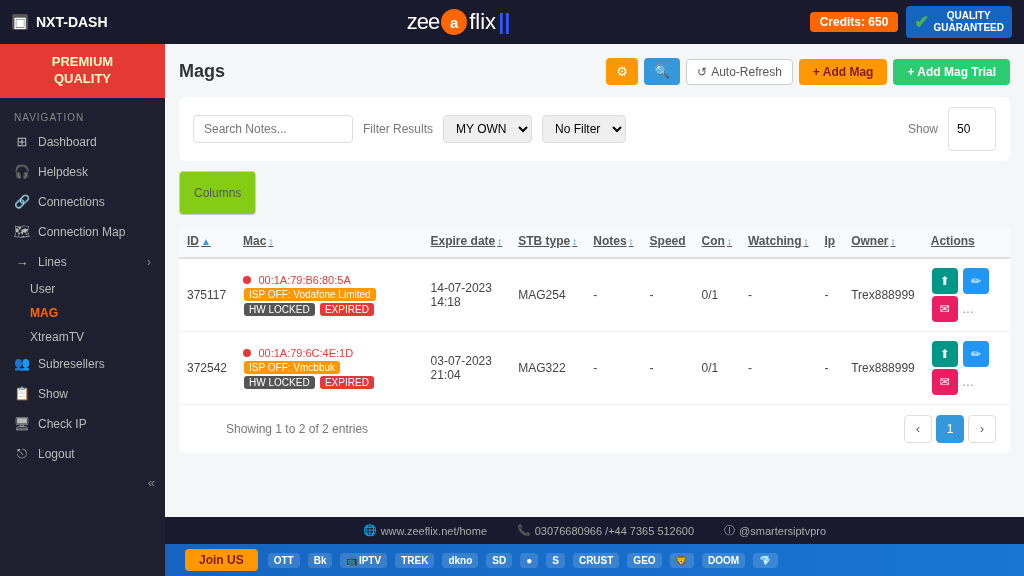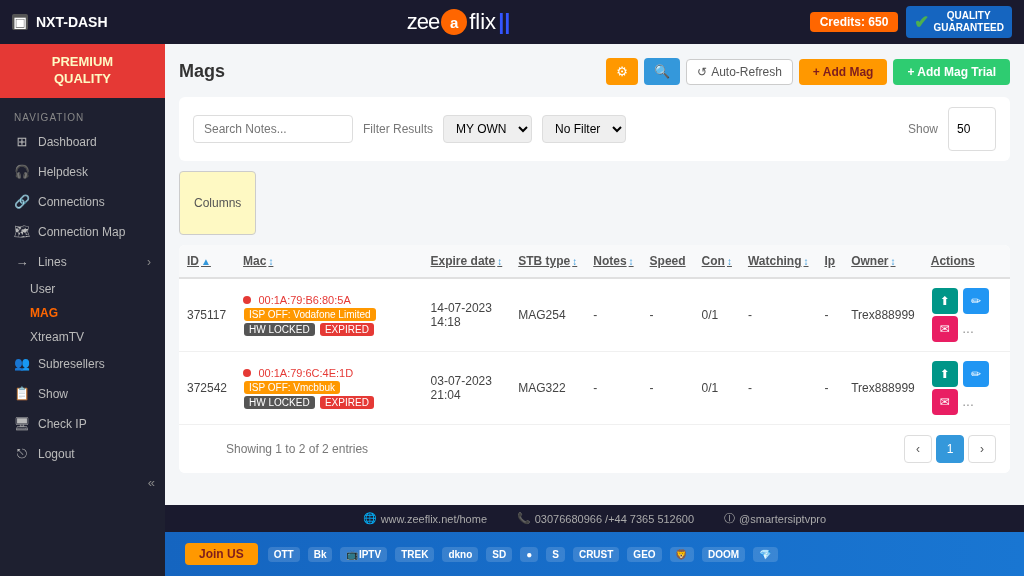--- a/index.html
+++ b/index.html
@@ -43,21 +43,21 @@
     .btn-add-mag { background: #ff9800; color: #7f1d1d; border: none; border-radius: 4px; padding: 6px 14px; cursor: pointer; font-size: 12px; font-weight: bold; }
     .btn-add-trial { background: #2ecc71; color: white; border: none; border-radius: 4px; padding: 6px 14px; cursor: pointer; font-size: 12px; font-weight: bold; }
 
     
     .filter-bar { background: white; border-radius: 6px; padding: 10px 14px; margin-bottom: 10px; display: flex; align-items: center; gap: 10px; flex-wrap: wrap; }
     .filter-bar input { border: 1px solid #ddd; border-radius: 4px; padding: 6px 10px; font-size: 12px; width: 160px; }
     .filter-bar .filter-label { color: #777; font-size: 12px; }
     .filter-bar select { border: 1px solid #ddd; border-radius: 4px; padding: 5px 8px; font-size: 12px; }
     .filter-bar .show-label { color: #777; font-size: 12px; margin-left: auto; }
     .filter-bar .show-input { border: 1px solid #ddd; border-radius: 4px; padding: 14px 8px; font-size: 12px; width: 48px; }
-    .btn-columns { background: #fef9c3; border: 1px solid #ccc; color: #555; border-radius: 4px; padding: 24px 14px; cursor: pointer; font-size: 12px; margin-bottom: 10px; }
+    .btn-columns { background: #84cc16; border: 1px solid #ccc; color: #555; border-radius: 4px; padding: 14px 14px; cursor: pointer; font-size: 12px; margin-bottom: 10px; }
 
     
     .table-wrapper { background: white; border-radius: 6px; overflow: hidden; }
     table { width: 100%; border-collapse: collapse; font-size: 12px; }
     thead tr { background: #f8f9fa; border-bottom: 2px solid #e0e0e0; }
     thead th { padding: 9px 8px; text-align: left; color: #555; font-weight: 600; font-size: 12px; white-space: nowrap; text-decoration: underline; }
     tbody tr { border-bottom: 1px solid #f0f0f0; }
     tbody td { padding: 8px 8px; vertical-align: middle; color: #444; }
     .sort-arrow { color: #3498db; font-size: 10px; margin-left: 2px; }
     .status-dot { display: inline-block; width: 8px; height: 8px; border-radius: 50%; margin-right: 4px; }
@@ -74,21 +74,21 @@
     .action-dots { color: #999; cursor: pointer; font-size: 14px; }
     .table-footer { display: flex; align-items: center; justify-content: space-between; padding: 10px 14px; background: white; }
     .showing-text { color: #777; font-size: 12px; margin-left: 33px; }
     .pagination { display: flex; align-items: center; gap: 4px; }
     .page-btn { width: 28px; height: 28px; border: 1px solid #ddd; border-radius: 4px; background: white; cursor: pointer; display: flex; align-items: center; justify-content: center; font-size: 12px; color: #555; }
     .page-btn.active { background: #3498db; color: white; border-color: #3498db; }
 
     
     .site-footer { background: #1a1a2e; color: #aaa; display: flex; align-items: center; justify-content: center; gap: 30px; padding: 6px 20px; font-size: 11px; }
     .site-footer span { display: flex; align-items: center; gap: 4px; }
-    .join-bar { background: linear-gradient(90deg, #1565c0, #1976d2); color: white; display: flex; align-items: center; gap: 10px; padding: 8px 20px; font-size: 13px; font-weight: bold; height: 44px; justify-content: center; }
+    .join-bar { background: linear-gradient(90deg, #1565c0, #1976d2); color: white; display: flex; align-items: center; gap: 10px; padding: 8px 20px; font-size: 13px; font-weight: bold; height: 32px; justify-content: center; }
     .join-logos { display: flex; align-items: center; gap: 8px; flex: 1; }
     .logo-placeholder { background: rgba(255,255,255,0.15); border-radius: 4px; padding: 2px 6px; font-size: 10px; color: white; white-space: nowrap; }
 
     .content-wrapper { position: relative; flex: 1; display: flex; flex-direction: column; }
   </style>
 </head>
 <body>
 
 <div class="top-bar">
   <div class="logo-left">

